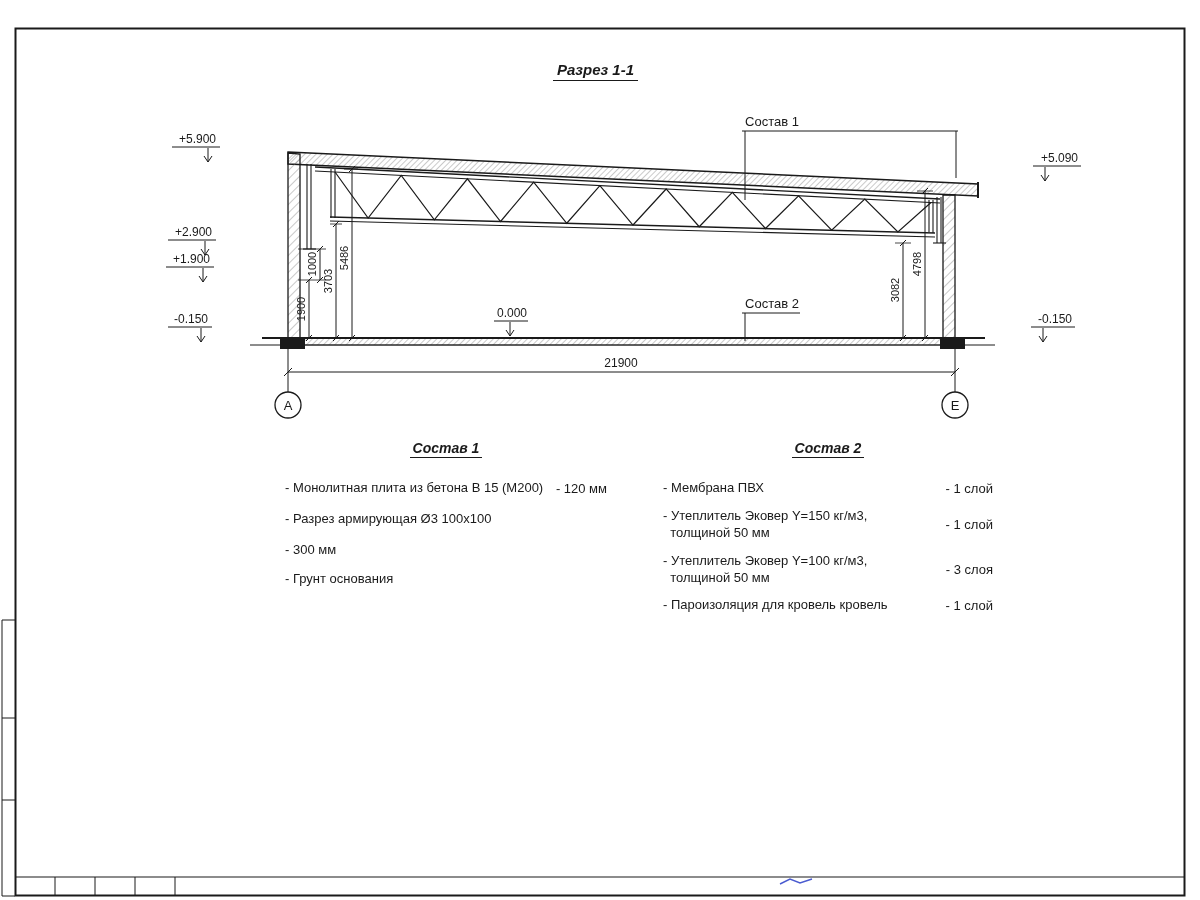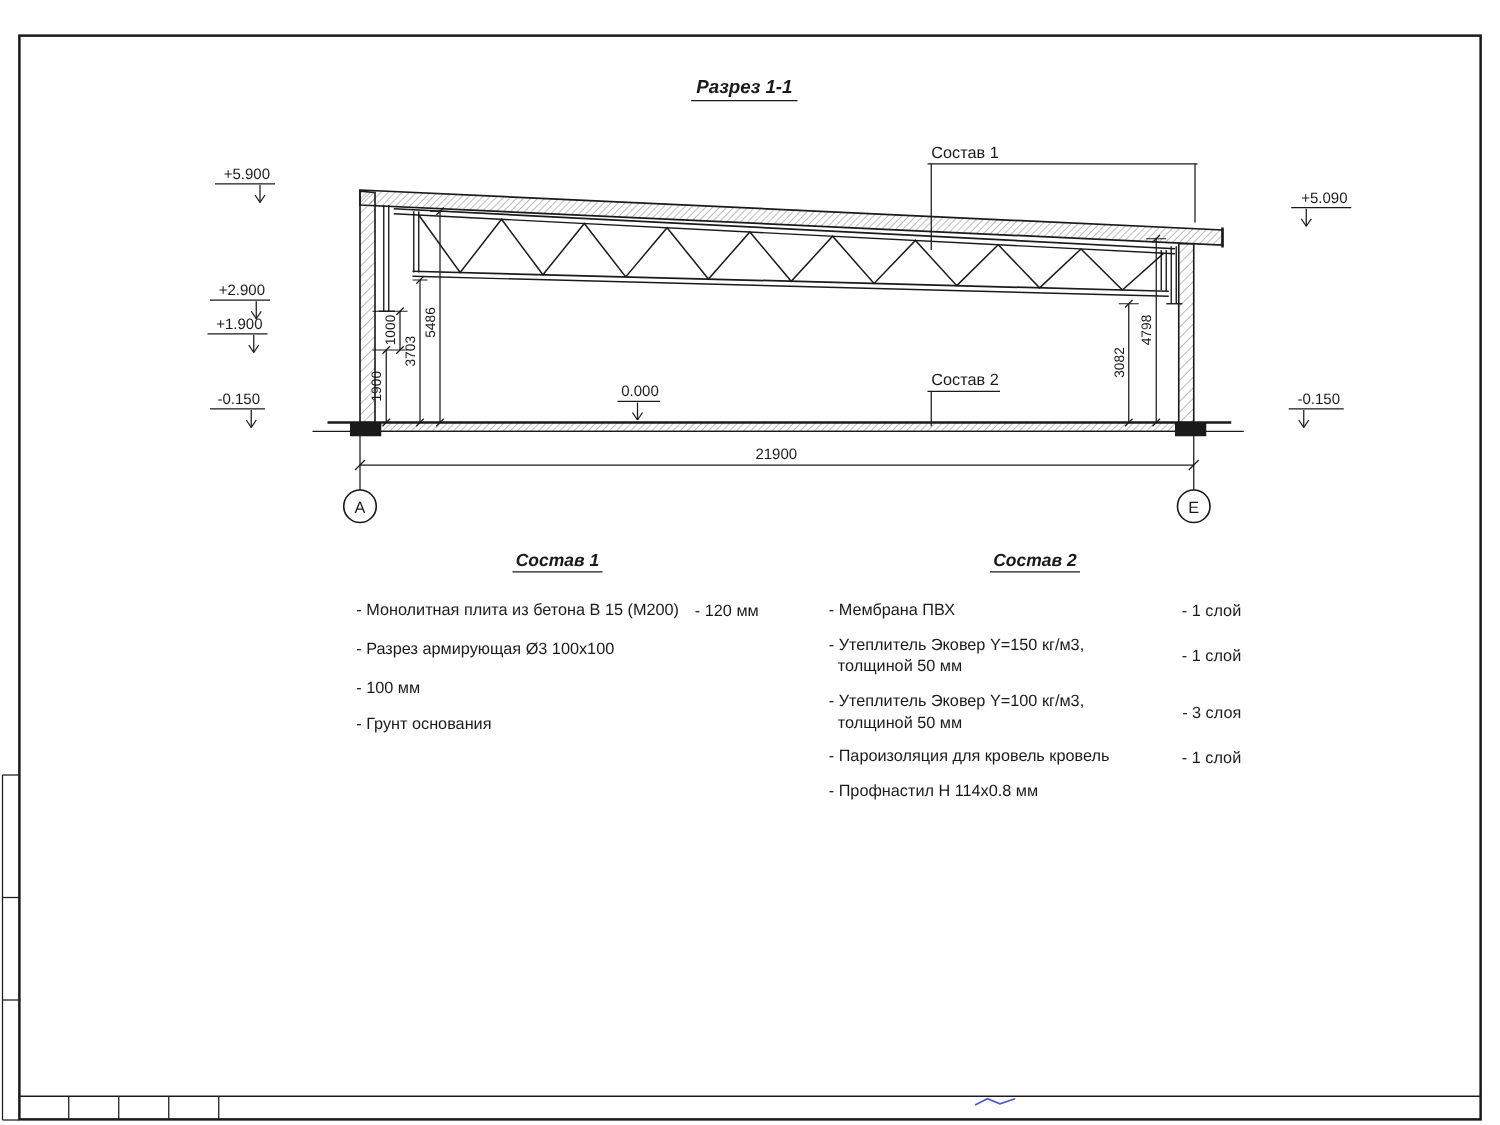--- a/index.html
+++ b/index.html
@@ -205,21 +205,21 @@
   </div>
   <div class="mat-row">
     <span class="mat-name">- Монолитная плита из бетона В 15 (М200)</span>
     <span class="mat-val">- 120 мм</span>
   </div>
   <div class="mat-row">
     <span class="mat-name">- Разрез армирующая Ø3 100х100</span>
     <span class="mat-val"></span>
   </div>
   <div class="mat-row">
-    <span class="mat-val">- 100 мм</span>
+    <span class="mat-val">- 300 мм</span>
   </div>
   <div class="mat-row">
     <span class="mat-name">- Грунт основания</span>
     <span class="mat-val"></span>
   </div>
 </div>
 
 <div class="mat-list list-2 abs" style="left:663px;top:440px;width:330px;">
   <div class="hdr">
     <span>Состав 2</span>
@@ -235,17 +235,13 @@
   </div>
   <div class="mat-row">
     <span class="mat-name">- Утеплитель Эковер Y=100 кг/м3,
 &nbsp;&nbsp;толщиной 50 мм</span>
     <span class="mat-val">- 3 слоя</span>
   </div>
   <div class="mat-row">
     <span class="mat-name">- Пароизоляция для кровель кровель</span>
     <span class="mat-val">- 1 слой</span>
   </div>
-  <div class="mat-row">
-    <span class="mat-name">- Профнастил Н 114х0.8 мм</span>
-    <span class="mat-val"></span>
-  </div>
 </div>
 
 </body></html>

